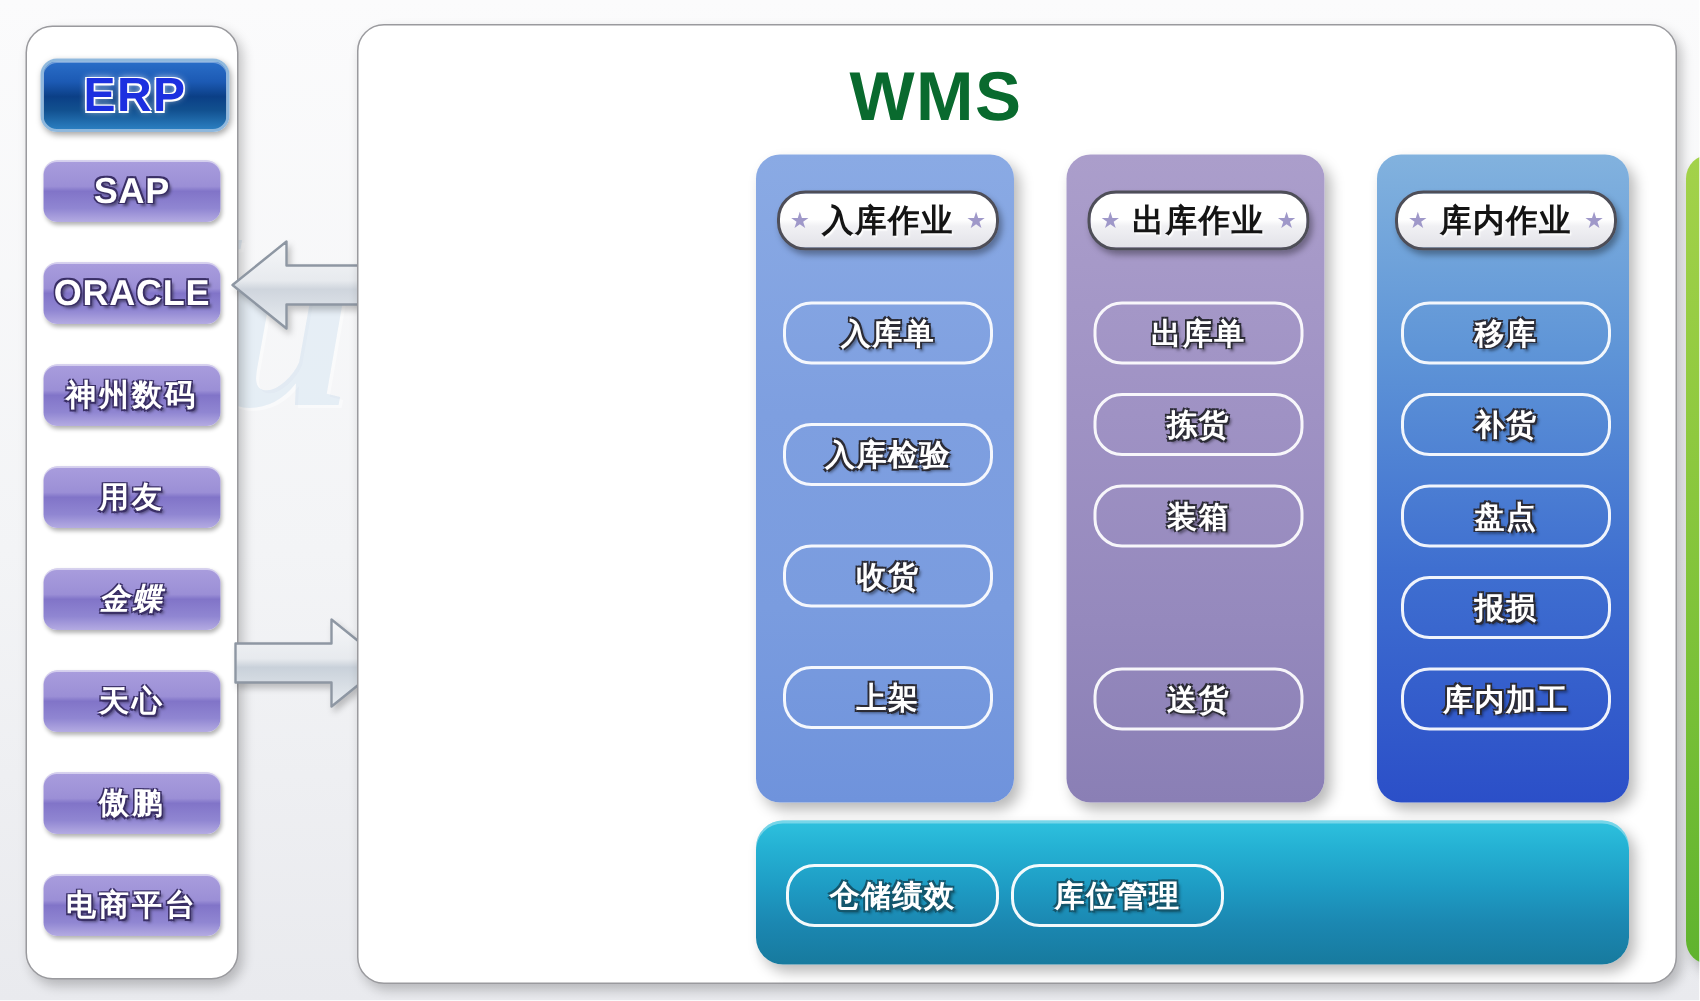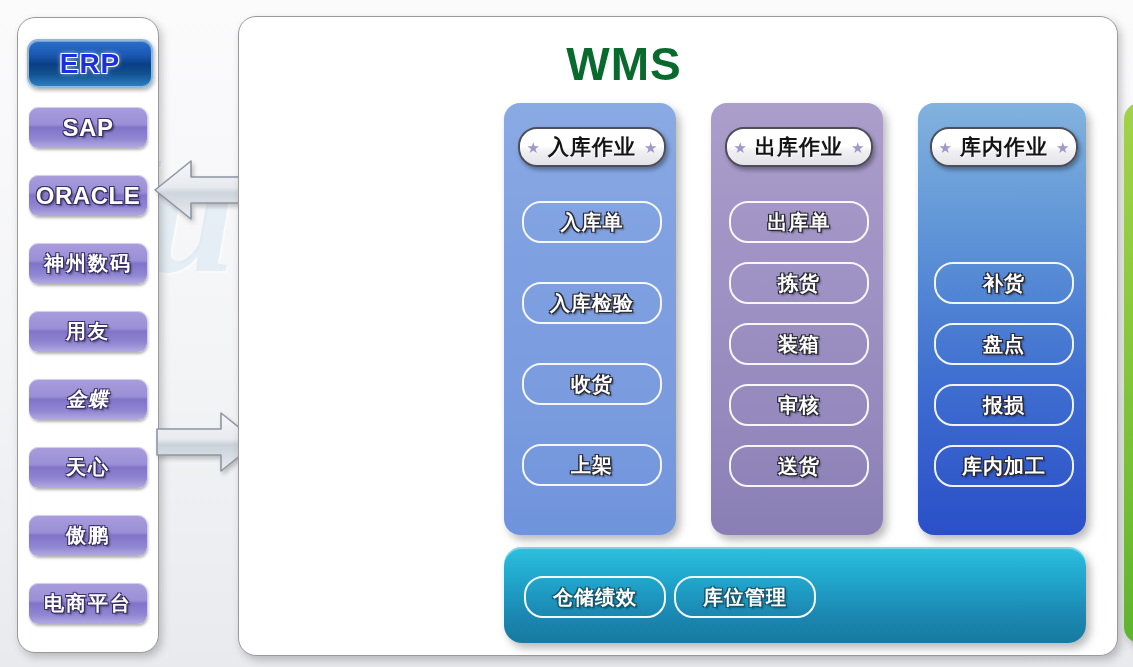--- a/index.html
+++ b/index.html
@@ -81,21 +81,21 @@
         #9086d2 78%,
         #b4abe2 100%);
     box-shadow: 1px 2px 3px rgba(0,0,0,0.30), inset 0 1px 0 rgba(255,255,255,0.50);
   }
   .erp-item.cjk { font-size: 20px; letter-spacing: 2px; }
   .erp-item.first {
     height: 45px;
     left: 9px;
     width: 122px;
     border-radius: 11px;
-    font-size: 28px;
+    font-size: 32px;
     color: #1c30e0;
     letter-spacing: 1px;
     text-shadow: -1px -1px 0 #ffffff, 1px -1px 0 #ffffff,
                  -1px 1px 0 #ffffff, 1px 1px 0 #ffffff,
                  0 0 5px rgba(255,255,255,0.9);
     background:
       linear-gradient(180deg,
         #2a6ec8 0%,
         #1c5ab4 30%,
         #0b3f86 52%,
@@ -288,30 +288,30 @@
 
     <div class="module mod-outbound">
       <div class="mod-head" style="left:14px; width:144px;">
         <span class="star">★</span>
         <span class="ttl">出库作业</span>
         <span class="star">★</span>
       </div>
       <div class="mod-btn" style="left:18px; top:98px;  width:136px;">出库单</div>
       <div class="mod-btn" style="left:18px; top:159px; width:136px;">拣货</div>
       <div class="mod-btn" style="left:18px; top:220px; width:136px;">装箱</div>
-      <div class="mod-btn" style="left:18px; top:281px; width:136px;">审核</div>
       <div class="mod-btn" style="left:18px; top:342px; width:136px;">送货</div>
     </div>
 
     <div class="module mod-internal">
       <div class="mod-head" style="left:12px; width:144px;">
         <span class="star">★</span>
         <span class="ttl">库内作业</span>
         <span class="star">★</span>
       </div>
+      <div class="mod-btn" style="left:16px; top:98px;  width:136px;">移库</div>
       <div class="mod-btn" style="left:16px; top:159px; width:136px;">补货</div>
       <div class="mod-btn" style="left:16px; top:220px; width:136px;">盘点</div>
       <div class="mod-btn" style="left:16px; top:281px; width:136px;">报损</div>
       <div class="mod-btn" style="left:16px; top:342px; width:136px;">库内加工</div>
     </div>
 
     <div class="module mod-report">
       
       
       

